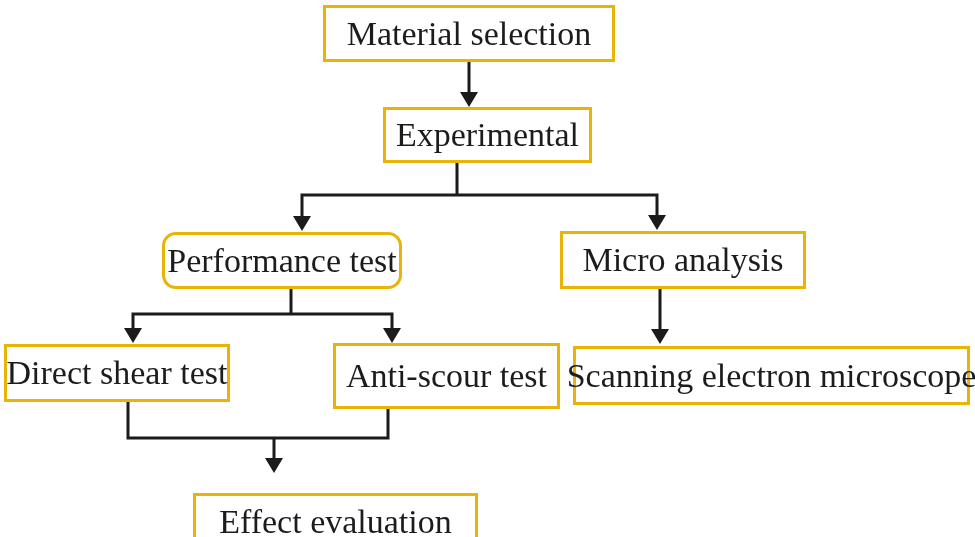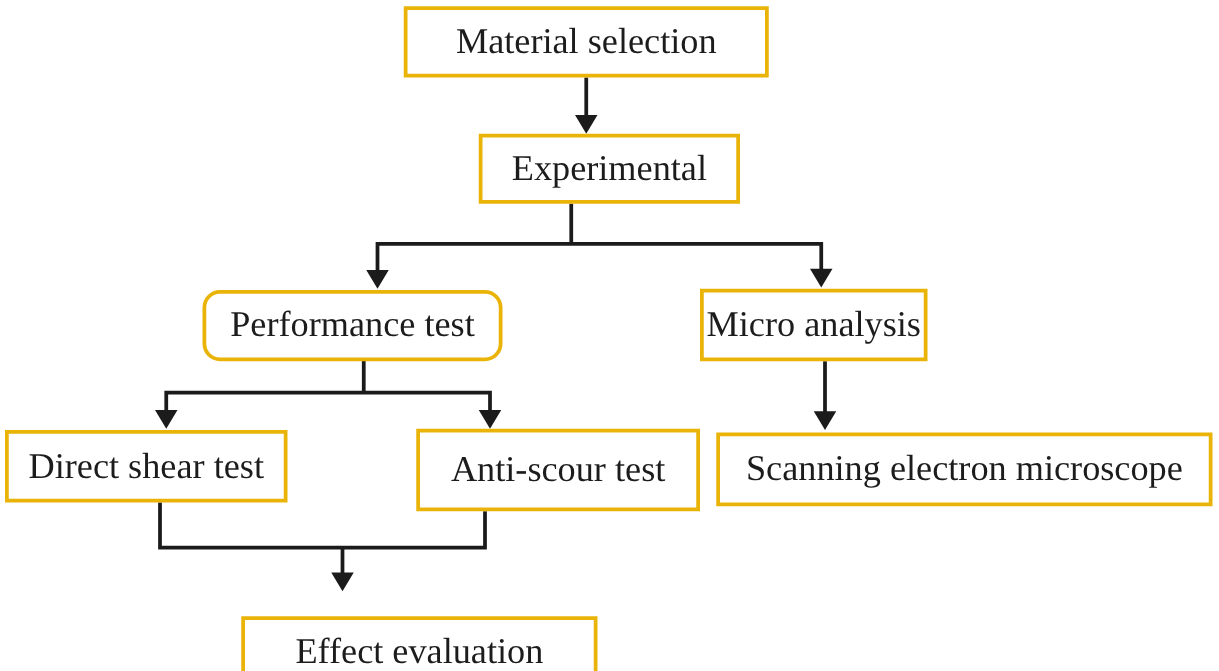--- a/index.html
+++ b/index.html
@@ -21,30 +21,30 @@
     height: 537px;
   }
   .node {
     position: absolute;
     display: flex;
     align-items: center;
     justify-content: center;
     background: #ffffff;
     border: 3px solid #eab308;
     color: #1c1c1c;
-    font-size: 29px;
+    font-size: 34px;
     line-height: 1;
     white-space: nowrap;
     text-align: center;
   }
   
   #n-material      { left: 323px; top: 5px;   width: 292px; height: 57px; border-width: 3.5px; }
   #n-experimental  { left: 383px; top: 107px; width: 209px; height: 56px; }
   #n-performance   { left: 162px; top: 232px; width: 240px; height: 57px; border-radius: 14px; }
-  #n-micro         { left: 560px; top: 231px; width: 182px; height: 58px; }
+  #n-micro         { left: 560px; top: 231px; width: 246px; height: 58px; }
   #n-directshear   { left: 4px;   top: 344px; width: 226px; height: 58px; align-items: center; }
   #n-antiscour     { left: 303px; top: 343px; width: 227px; height: 66px; margin-left: 30px; }
   #n-sem           { left: 573px; top: 346px; width: 397px; height: 59px; }
   #n-effect        { left: 193px; top: 473px; width: 285px; height: 57px; margin-top: 20px; }
 </style>
 </head>
 <body>
 
 <div class="canvas">
 

